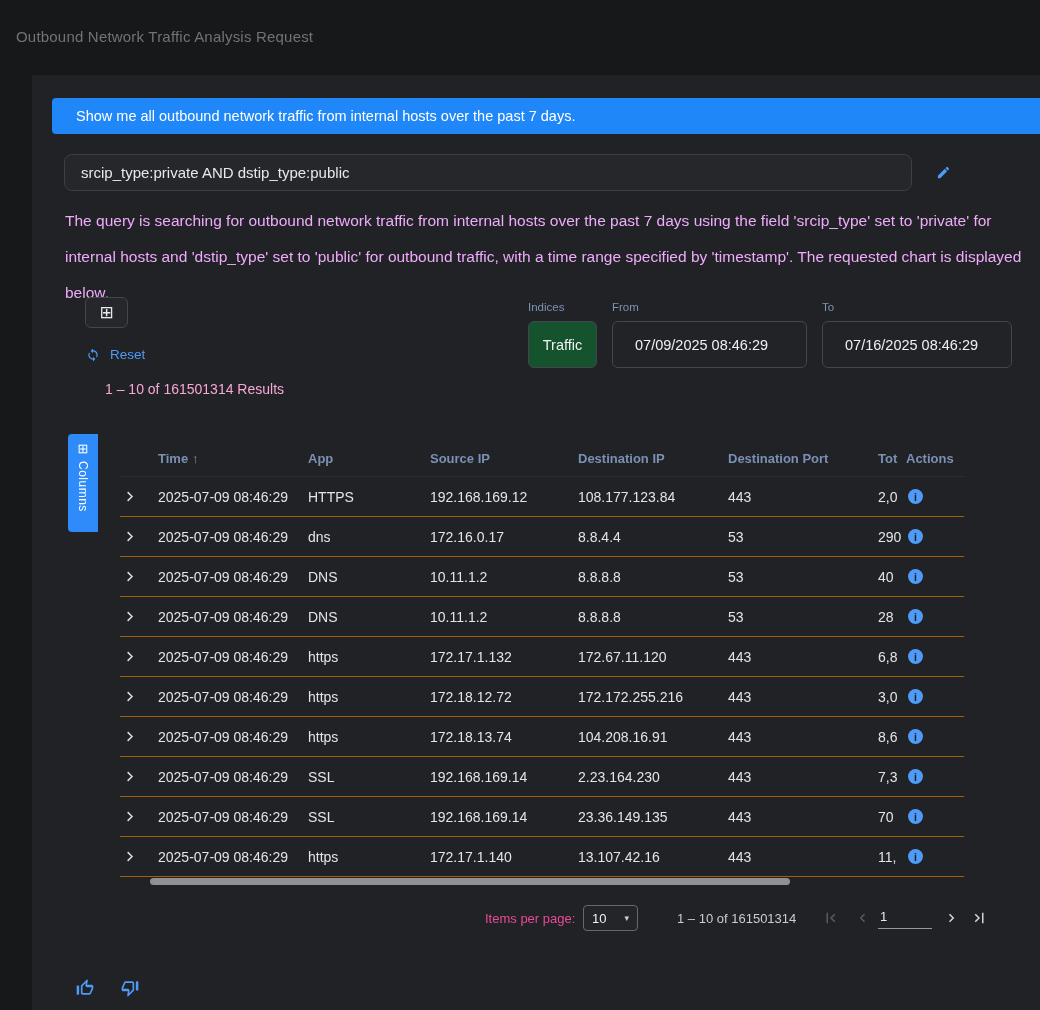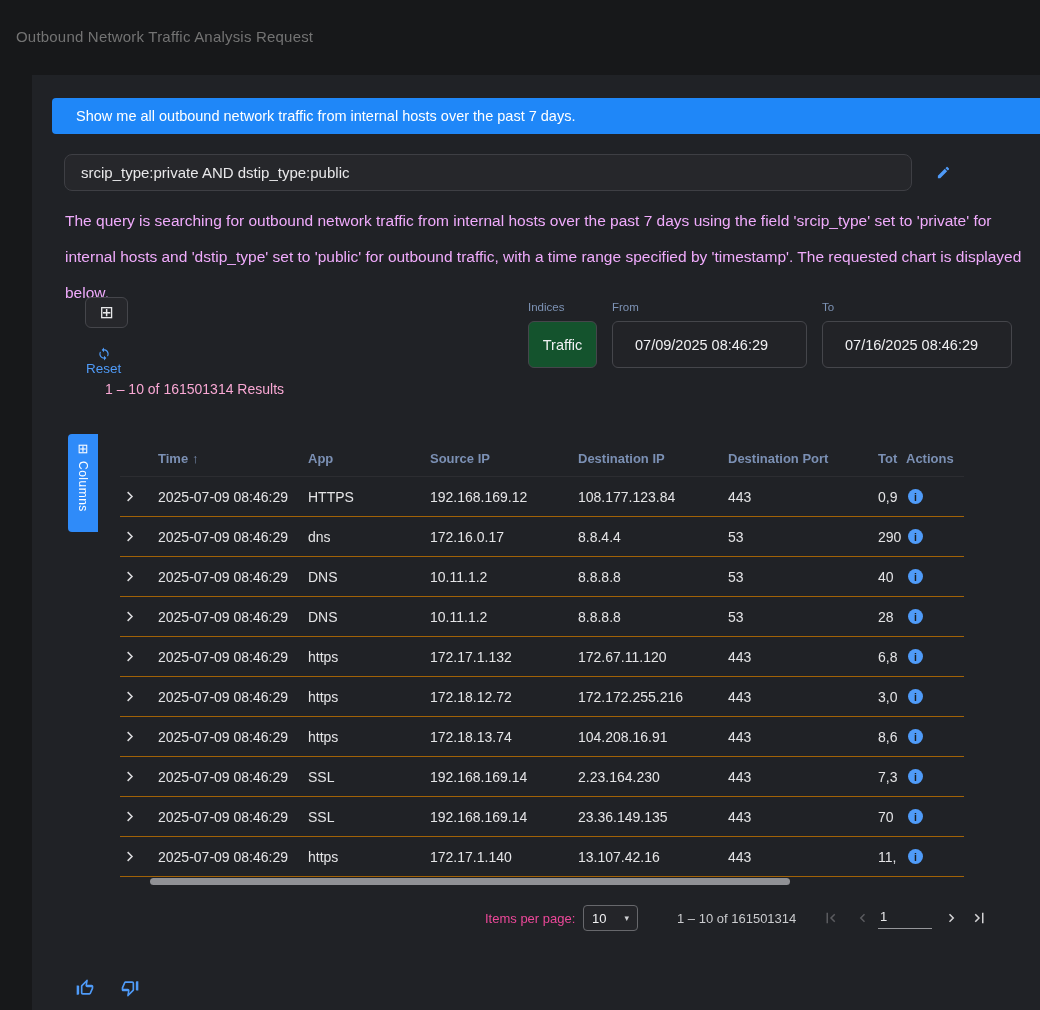--- a/index.html
+++ b/index.html
@@ -16,22 +16,22 @@
                  border:1px solid #3e3f44; border-radius:8px; color:#e8e8ea; font-size:15px; padding:0 16px;
                  font-family:inherit; outline:none; }
   .edit-btn { position:absolute; left:898px; top:84px; width:26px; height:26px; color:#4f9bf8;
               display:flex; align-items:center; justify-content:center; cursor:pointer; }
 
   .description { position:absolute; left:33px; top:128px; width:964px; font-size:15.5px; line-height:36px; color:#f0abfc; }
 
   .grid-btn { position:absolute; left:53px; top:222px; width:43px; height:31px; background:#26272b;
               border:1px solid #45464b; border-radius:6px; color:#e8e8ea; font-size:17px;
               display:flex; align-items:center; justify-content:center; cursor:pointer; }
-  .reset-link { position:absolute; left:54px; top:272px; display:flex; gap:0; color:#4f9bf8;
-                font-size:13.5px; align-items:center; cursor:pointer;flex-direction:column; }
+  .reset-link { position:absolute; left:54px; top:272px; display:flex; gap:10px; color:#4f9bf8;
+                font-size:13.5px; align-items:center; cursor:pointer; }
 
   .field-label { position:absolute; font-size:11.5px; color:#7d93b5; }
   .lbl-indices { left:496px; top:226px; }
   .lbl-from    { left:580px; top:226px; }
   .lbl-to      { left:790px; top:226px; }
   .field-box { position:absolute; top:246px; height:47px; background:#14532d; border:1px solid #45464b;
                border-radius:6px; display:flex; align-items:center; color:#f0f0f2; font-size:14.5px; cursor:pointer; }
   .box-indices { left:496px; width:69px; justify-content:center; }
   .date-input { position:absolute; top:246px; height:47px; background:#222327; border:1px solid #45464b;
                 border-radius:6px; color:#f0f0f2; font-size:14.5px; padding:0 22px; font-family:inherit; outline:none; }
@@ -156,21 +156,21 @@
         <svg width="15" height="15" viewBox="0 0 24 24" fill="none" stroke="currentColor" stroke-width="2.4">
                   <path d="M9 5l7 7-7 7"></path>
                 </svg>
       </span>
     </div>
     <div class="col-time">2025-07-09 08:46:29</div>
     <div class="col-app">HTTPS</div>
     <div class="col-src">192.168.169.12</div>
     <div class="col-dst">108.177.123.84</div>
     <div class="col-port">443</div>
-    <div class="col-tot">0,9</div>
+    <div class="col-tot">2,0</div>
     <div class="col-act">
       <span class="info-btn">
         <span>i</span>
       </span>
     </div>
   </div>
 
   <div class="t-row">
     <div class="col-exp">
       <span class="expander">

